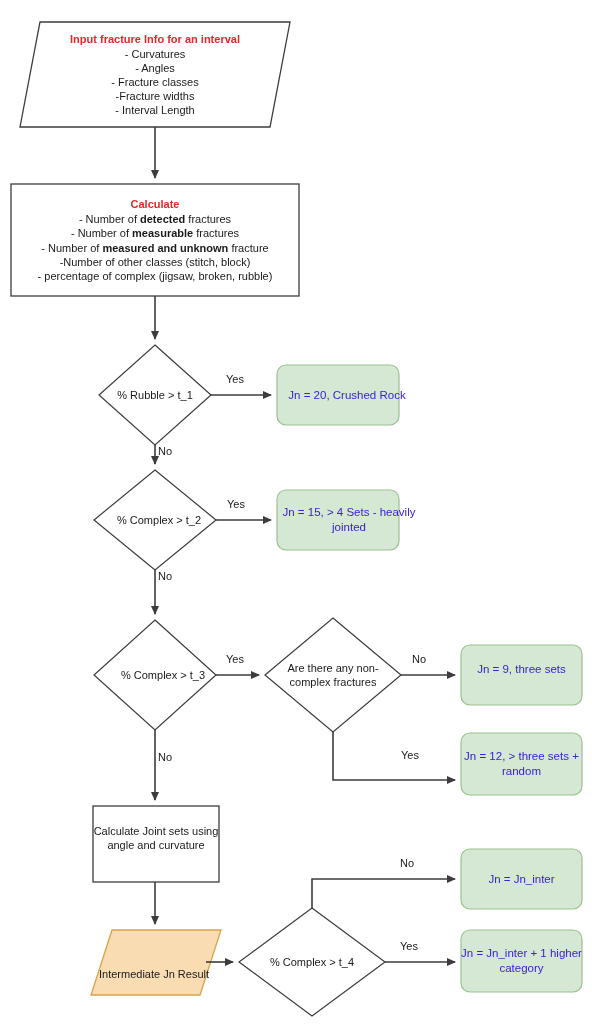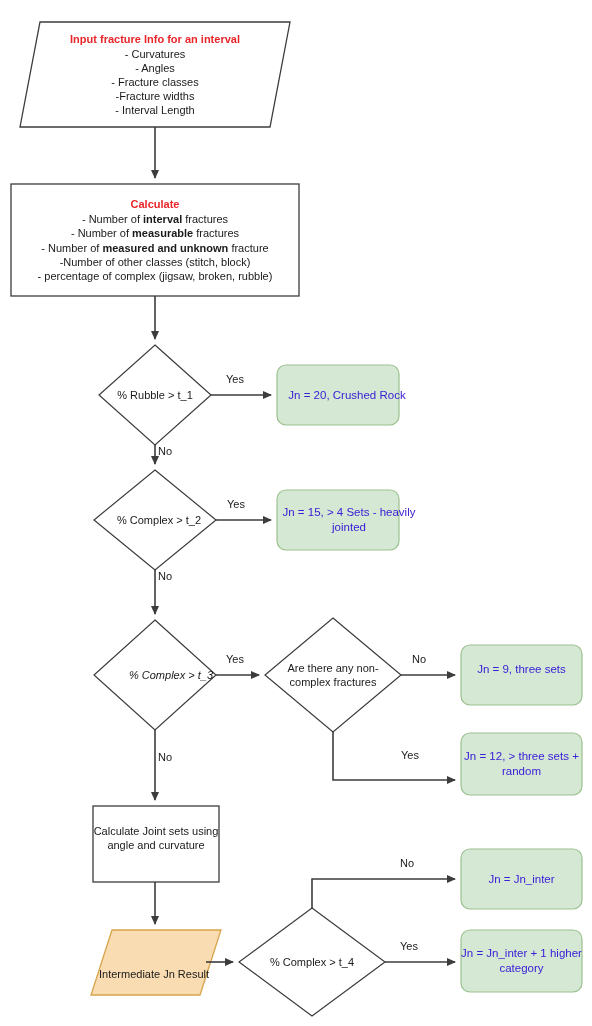--- a/index.html
+++ b/index.html
@@ -130,37 +130,37 @@
       <span>- Angles</span><br>
       <span>- Fracture classes</span><br>
       <span>-Fracture widths</span><br>
       <span>- Interval Length</span>
     </div>
   </div>
 
   <div class="node-text" style="left:11px; top:184px; width:288px; height:112px;border-radius:21px;">
     <div class="inner">
       <span class="title-red">Calculate</span>
-      <span><span>- Number of </span><span class="bold">interval</span><span> fractures</span></span><br>
+      <span><span>- Number of </span><span class="bold">detected</span><span> fractures</span></span><br>
       <span><span>- Number of </span><span class="bold">measurable</span><span> fractures</span></span><br>
       <span><span>- Number of </span><span class="bold">measured and unknown</span><span> fracture</span></span><br>
       <span>-Number of other classes (stitch, block)</span><br>
       <span>- percentage of complex (jigsaw, broken, rubble)</span>
     </div>
   </div>
 
   <div class="node-text" style="left:90px; top:381px; width:130px; height:28px;">
     <div class="inner">% Rubble &gt; t_1</div>
   </div>
 
   <div class="node-text" style="left:92px; top:506px; width:134px; height:28px;">
     <div class="inner">% Complex &gt; t_2</div>
   </div>
 
-  <div class="node-text" style="left:104px; top:661px; width:134px; height:28px;font-style:italic;">
+  <div class="node-text" style="left:96px; top:661px; width:134px; height:28px;">
     <div class="inner">% Complex &gt; t_3</div>
   </div>
 
   <div class="node-text" style="left:273px; top:655px; width:120px; height:40px;">
     <div class="inner">Are there any non-complex fractures</div>
   </div>
 
   <div class="node-text" style="left:245px; top:948px; width:134px; height:28px;">
     <div class="inner">% Complex &gt; t_4</div>
   </div>

